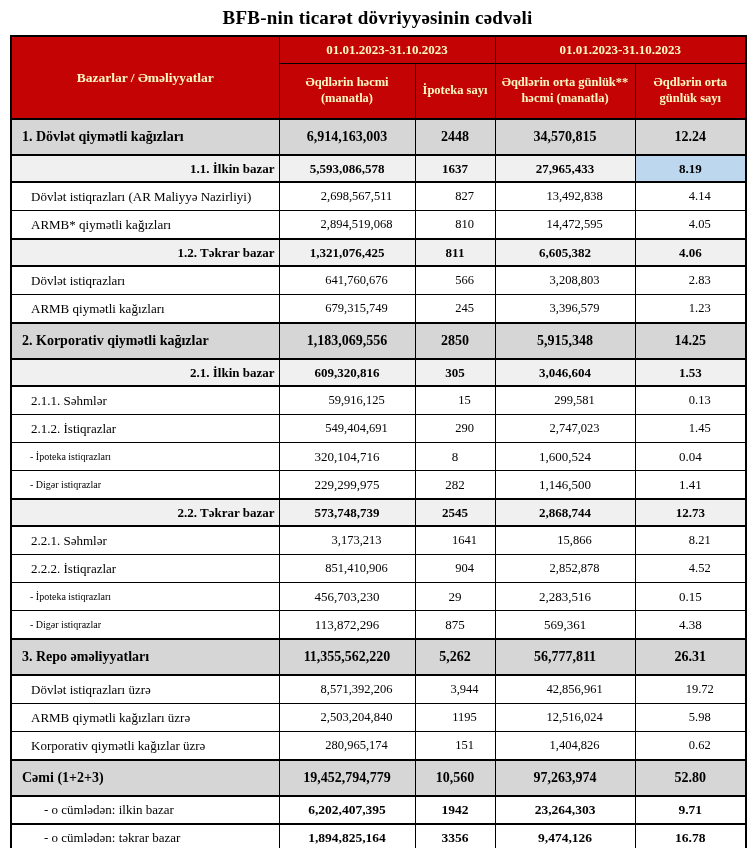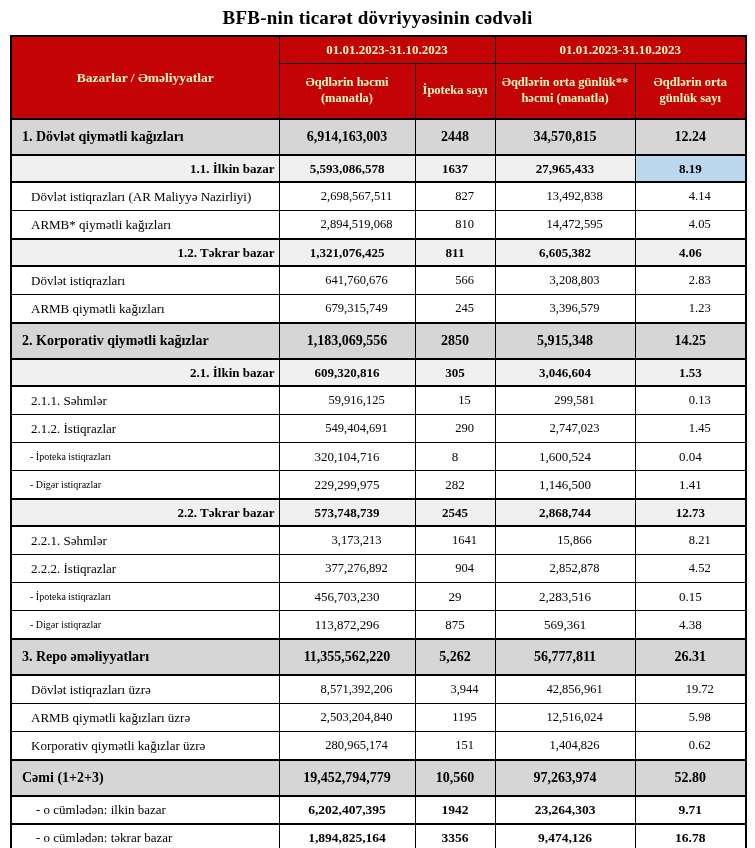--- a/index.html
+++ b/index.html
@@ -45,21 +45,21 @@
   }
   tr.subsection td.label{padding-left:80px;text-align:right;}
   tr.normal td{height:27px;font-size:12.5px;padding-left:19px;}
   tr.normal td.label{font-size:13px;}
   tr.normal-indent td{height:27px;font-size:13px;}
   tr.normal-indent td.label{padding-left:18px;font-size:10px;}
   tr.total-sub td{
     height:26px;font-size:13px;
     border-top:2px solid var(--border);border-bottom:2px solid var(--border);
   }
-  tr.total-sub td.label{padding-left:24px;}
+  tr.total-sub td.label{padding-left:32px;}
   tr.total-sub td.num{font-weight:bold;font-size:13.5px;}
   td.hl{background:var(--blue) !important;}
 </style>
 </head>
 <body>
 
 <div class="page">
   <div class="title">BFB-nin ticarət dövriyyəsinin cədvəli</div>
 
   <table>
@@ -184,21 +184,21 @@
         </tr>
         <tr class="normal">
           <td class="label">2.2.1. Səhmlər</td>
           <td class="num">3,173,213</td>
           <td class="num">1641</td>
           <td class="num">15,866</td>
           <td class="num">8.21</td>
         </tr>
         <tr class="normal">
           <td class="label">2.2.2. İstiqrazlar</td>
-          <td class="num">377,276,892</td>
+          <td class="num">851,410,906</td>
           <td class="num">904</td>
           <td class="num">2,852,878</td>
           <td class="num">4.52</td>
         </tr>
         <tr class="normal-indent">
           <td class="label">- İpoteka istiqrazları</td>
           <td class="num">456,703,230</td>
           <td class="num">29</td>
           <td class="num">2,283,516</td>
           <td class="num">0.15</td>

